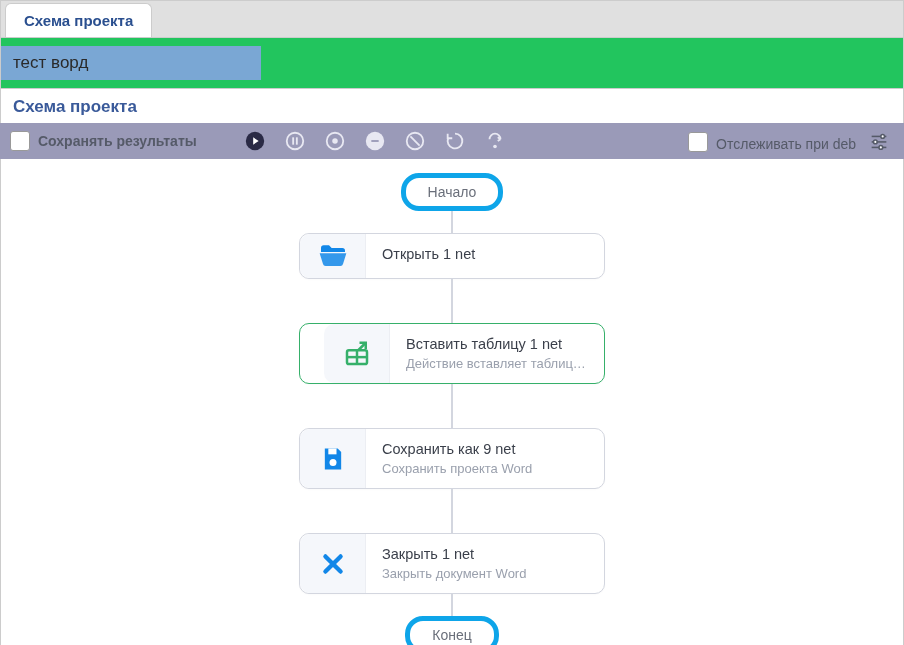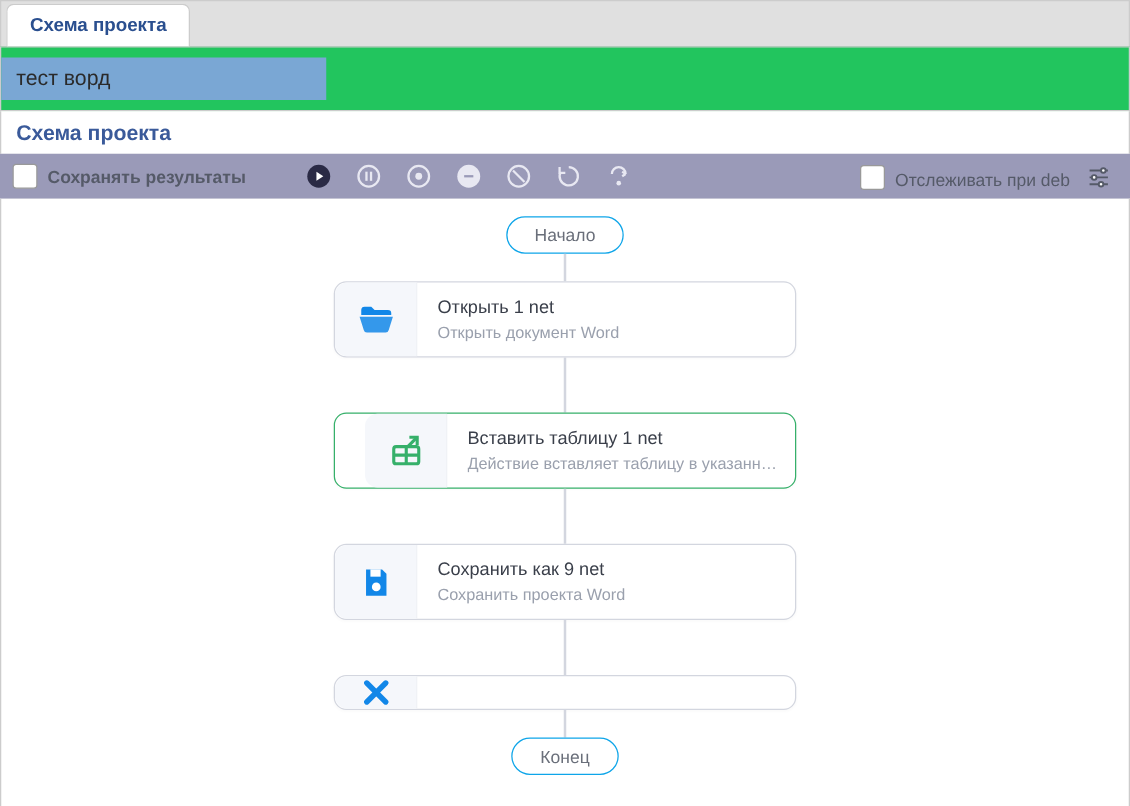--- a/index.html
+++ b/index.html
@@ -19,26 +19,26 @@
     .tb-label { color: #555a68; font-size: 14px; }
     .tb-spacer-sm { width: 28px; }
     .tb-icon-btn { width: 40px; height: 36px; display: flex; align-items: center; justify-content: center; color: #e8e8f2; }
     .tb-icon-btn.active { color: #2a2a45; }
     .tb-right { margin-left: auto; display: flex; align-items: flex-end; gap: 8px; padding-right: 4px; }
     .tb-settings { width: 30px; display: flex; align-items: center; justify-content: center; color: #555a68; }
     
     .canvas { background: #fff; border: 1px solid #ccc; border-top: none; height: 520px; position: relative; overflow: hidden; }
     
     .flow-col { display: flex; flex-direction: column; align-items: center; padding-top: 14px; }
-    .pill { border: 1px solid #0ea5e9; border-radius: 18px; padding: 6px 22px; color: #6a6f7a; font-size: 14px; background: #fff; }
+    .pill { border: 5px solid #0ea5e9; border-radius: 18px; padding: 6px 22px; color: #6a6f7a; font-size: 14px; background: #fff; }
     .connector { width: 2px; background: #d3d6df; }
     .conn-short { height: 22px; }
     .conn-med { height: 44px; }
     
-    .step-card { width: 370px; border: 1px solid #d3d6df; border-radius: 10px; background: #fff; display: flex; align-items: stretch; box-shadow: 0 1px 2px rgba(0,0,0,0.02); }
+    .step-card { width: 306px; border: 1px solid #d3d6df; border-radius: 10px; background: #fff; display: flex; align-items: stretch; box-shadow: 0 1px 2px rgba(0,0,0,0.02); }
     .step-card.selected { border-color: #36b06a; padding-left: 24px; }
     .step-icon-box { width: 66px; background: #f5f7fb; border-right: 1px solid #eceef3; border-top-left-radius: 10px; border-bottom-left-radius: 10px; display: flex; align-items: center; justify-content: center; color: #1287e8; }
     .step-icon-box.green { color: #36b06a; }
     .step-text { padding: 12px 14px 12px 16px; flex: 1; overflow: hidden; }
     .step-title { color: #3a3f4a; font-size: 14.5px; margin-bottom: 4px; white-space: nowrap; overflow: hidden; text-overflow: ellipsis; }
     .step-sub { color: #9aa0ad; font-size: 13px; white-space: nowrap; overflow: hidden; text-overflow: ellipsis; }
     
     .pill-bottom { margin-top: 0; }
   </style>
 </head>
@@ -135,21 +135,20 @@
 
     <div class="step-card">
       <div class="step-icon-box">
         <svg width="32" height="32" viewBox="0 0 24 24">
             <path d="M3 6a2 2 0 0 1 2-2h4l2 2h8a2 2 0 0 1 2 2v1H3z" fill="currentColor"></path>
             <path d="M2 10h20l-2.5 8a2 2 0 0 1-2 1.5H6.5a2 2 0 0 1-2-1.5z" fill="currentColor" opacity="0.85"></path>
           </svg>
       </div>
       <div class="step-text">
         <div class="step-title">Открыть  1  net</div>
-        <div class="step-sub">Открыть документ Word</div>
       </div>
     </div>
     <div class="connector conn-med"></div>
 
     <div class="step-card selected">
       <div class="step-icon-box green">
         <svg width="30" height="30" viewBox="0 0 24 24">
             <rect x="4" y="9" width="16" height="11" rx="1.5" fill="none" stroke="currentColor" stroke-width="2"></rect>
             <line x1="4" y1="14.5" x2="20" y2="14.5" stroke="currentColor" stroke-width="2"></line>
             <line x1="12" y1="9" x2="12" y2="20" stroke="currentColor" stroke-width="2"></line>
@@ -179,20 +178,24 @@
     </div>
     <div class="connector conn-med"></div>
 
     <div class="step-card">
       <div class="step-icon-box">
         <svg width="26" height="26" viewBox="0 0 24 24">
             <line x1="5" y1="5" x2="19" y2="19" stroke="currentColor" stroke-width="4" stroke-linecap="round"></line>
             <line x1="19" y1="5" x2="5" y2="19" stroke="currentColor" stroke-width="4" stroke-linecap="round"></line>
           </svg>
       </div>
+      <div class="step-text">
+        <div class="step-title">Закрыть  1  net</div>
+        <div class="step-sub">Закрыть документ Word</div>
+      </div>
     </div>
     <div class="connector conn-short"></div>
 
     <div class="pill pill-bottom">
       <span>Конец</span>
     </div>
   </div>
 </div>
 
 </body></html>

